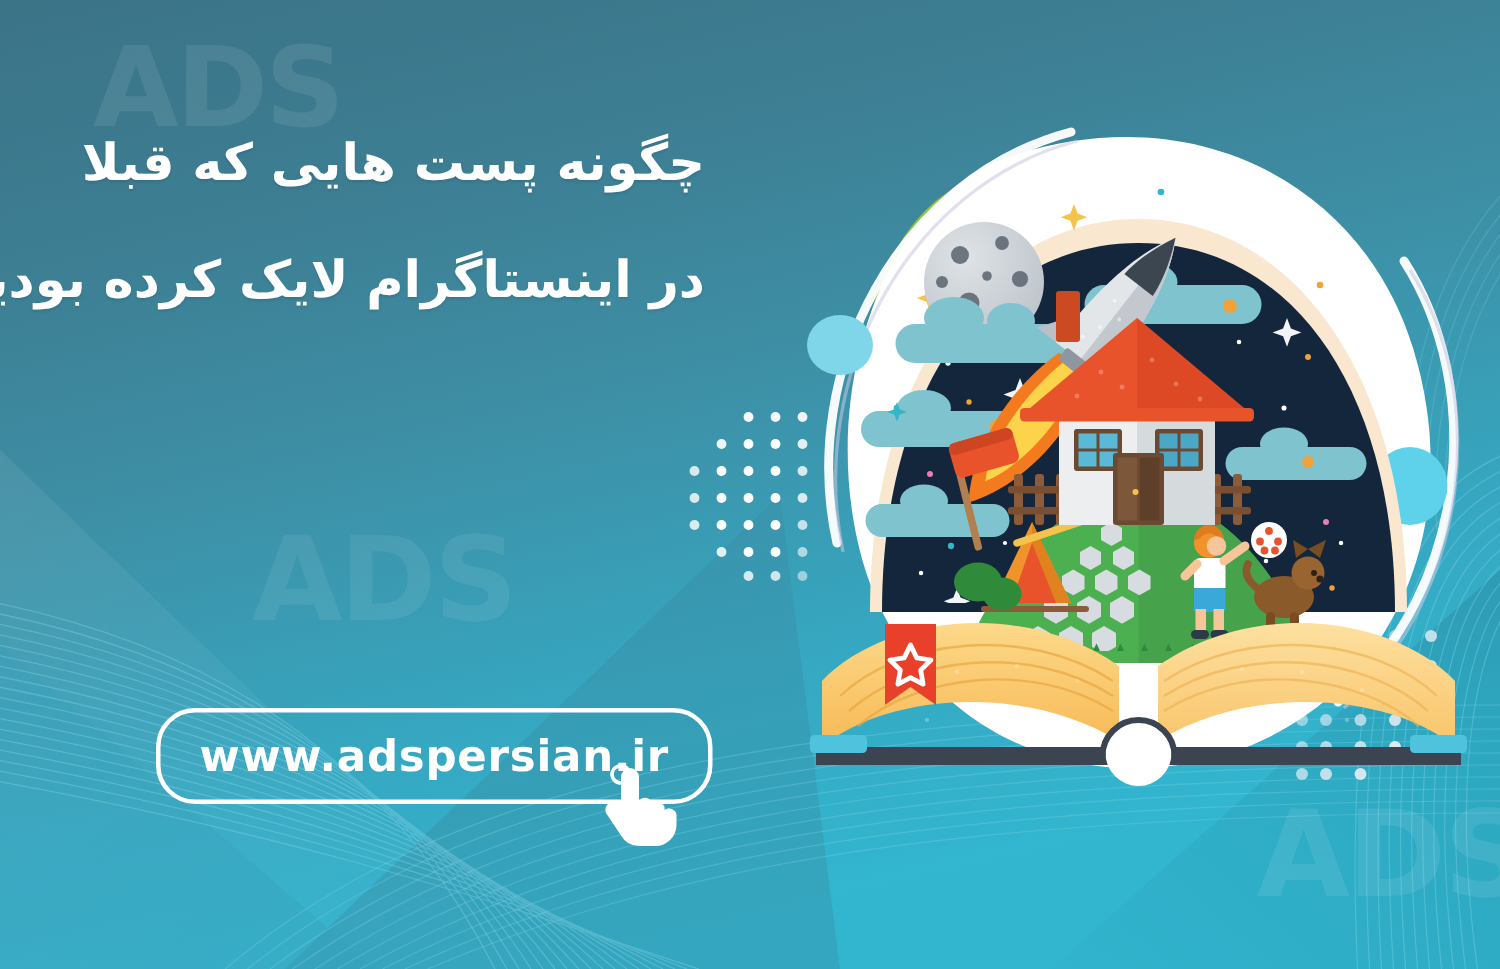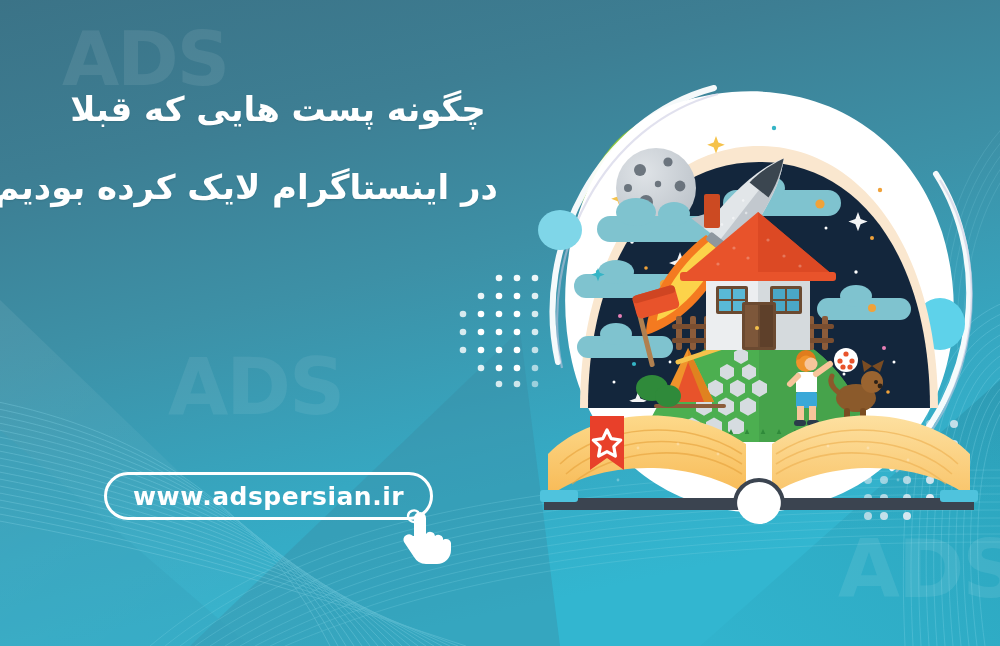--- a/index.html
+++ b/index.html
@@ -27,45 +27,45 @@
     user-select:none;
     line-height:1;
   }
   .wm-1 { left:62px;  top:22px;  font-size:74px; }
   .wm-2 { left:168px; top:348px; font-size:78px; color:rgba(255,255,255,0.075); }
   .wm-3 { left:838px; top:530px; font-size:80px; color:rgba(255,255,255,0.085); }
 
   
   #headline {
     position:absolute;
-    right:502px; top:92px;
+    right:530px; top:92px;
     width:440px;
-    direction:rtl; text-align:center;
+    direction:rtl; text-align:right;
     color:#ffffff;
   }
   #headline .line {
     font-size:34px;
     font-weight:700;
     line-height:1.0;
     margin-bottom:44px;
     white-space:nowrap;
     text-shadow:0 1px 2px rgba(0,0,0,0.10);
   }
 
   
   #url-pill {
     position:absolute;
     left:104px; top:472px;
-    height:48px;
+    height:64px;
     padding:0 26px;
     border:3px solid #ffffff;
     border-radius:26px;
     display:flex; align-items:center; justify-content:center;
     color:#ffffff;
-    font-size:25px; font-weight:700;
+    font-size:29px; font-weight:700;
     letter-spacing:0.5px;
     white-space:nowrap;
   }
   #cursor-icon { position:absolute; left:400px; top:506px; }
 
   
   .dotgrid { position:absolute; }
 
   
   #illus { position:absolute; left:528px; top:62px; width:462px; height:470px; }

